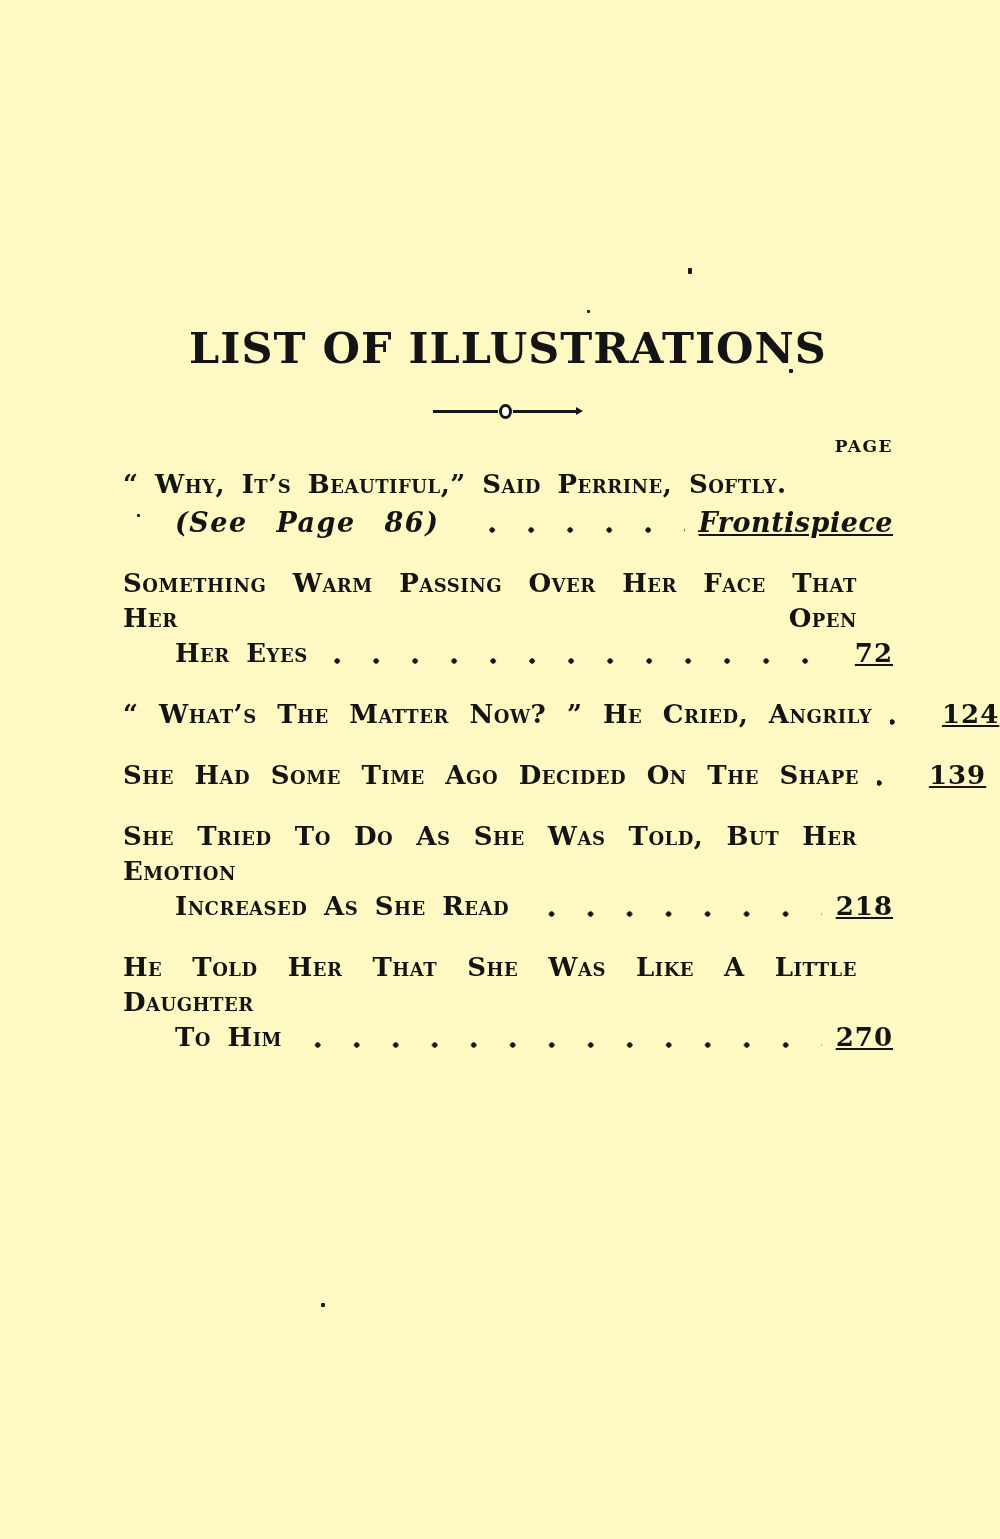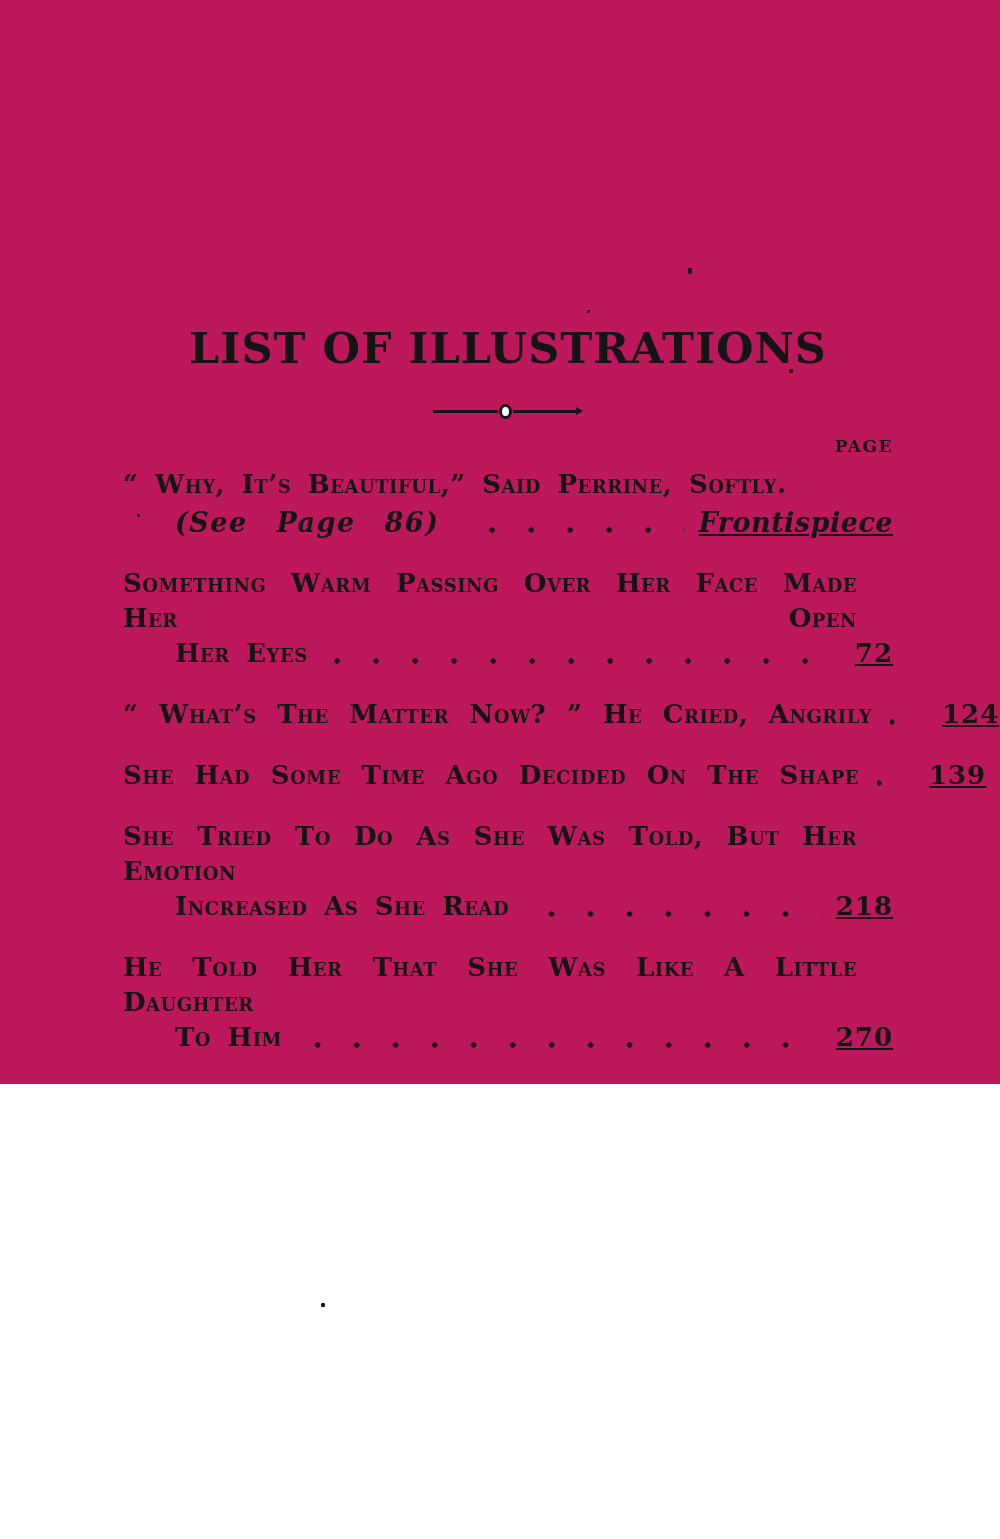--- a/index.html
+++ b/index.html
@@ -3,21 +3,21 @@
 <meta charset="utf-8">
 <style>
   html, body {
     margin: 0; padding: 0;
     width: 1000px; height: 1539px;
     background: #ffffff;
     overflow: hidden;
     font-family: "DejaVu Serif", serif;
     color: #141414;
   }
-  .sheet { position: relative; width: 1000px; height: 1084px; background: #be185d; }
+  .sheet { position: relative; width: 1000px; height: 1539px; background: #fef9c3; }
   .content { position: absolute; left: 123px; top: 0; width: 770px; }
 
   .title {
     margin: 323px 0 0 0;
     font-size: 43px; line-height: 50px;
     font-weight: bold;
     text-align: center;
     letter-spacing: 1px;
     white-space: nowrap;
   }
@@ -133,21 +133,21 @@
         <div class="entry">
           <div class="line block"><span class="caption">“ Why, It’s Beautiful,” Said Perrine, Softly.</span></div>
           <div class="line cont">
             <span class="caption plain">(See Page 86)</span>
             <span class="leader"></span>
             <span class="pagenum italic">Frontispiece</span>
           </div>
         </div>
         <div class="entry">
           <div class="line block">
-            <span class="caption justify">Something Warm Passing Over Her Face Made Her Open</span>
+            <span class="caption justify">Something Warm Passing Over Her Face That Her Open</span>
           </div>
           <div class="line cont">
             <span class="caption">Her Eyes</span>
             <span class="leader"></span>
             <span class="pagenum">72</span>
           </div>
         </div>
         <div class="entry">
           <div class="line">
             <span class="caption wide">“ What’s The Matter Now? ” He Cried, Angrily</span>

